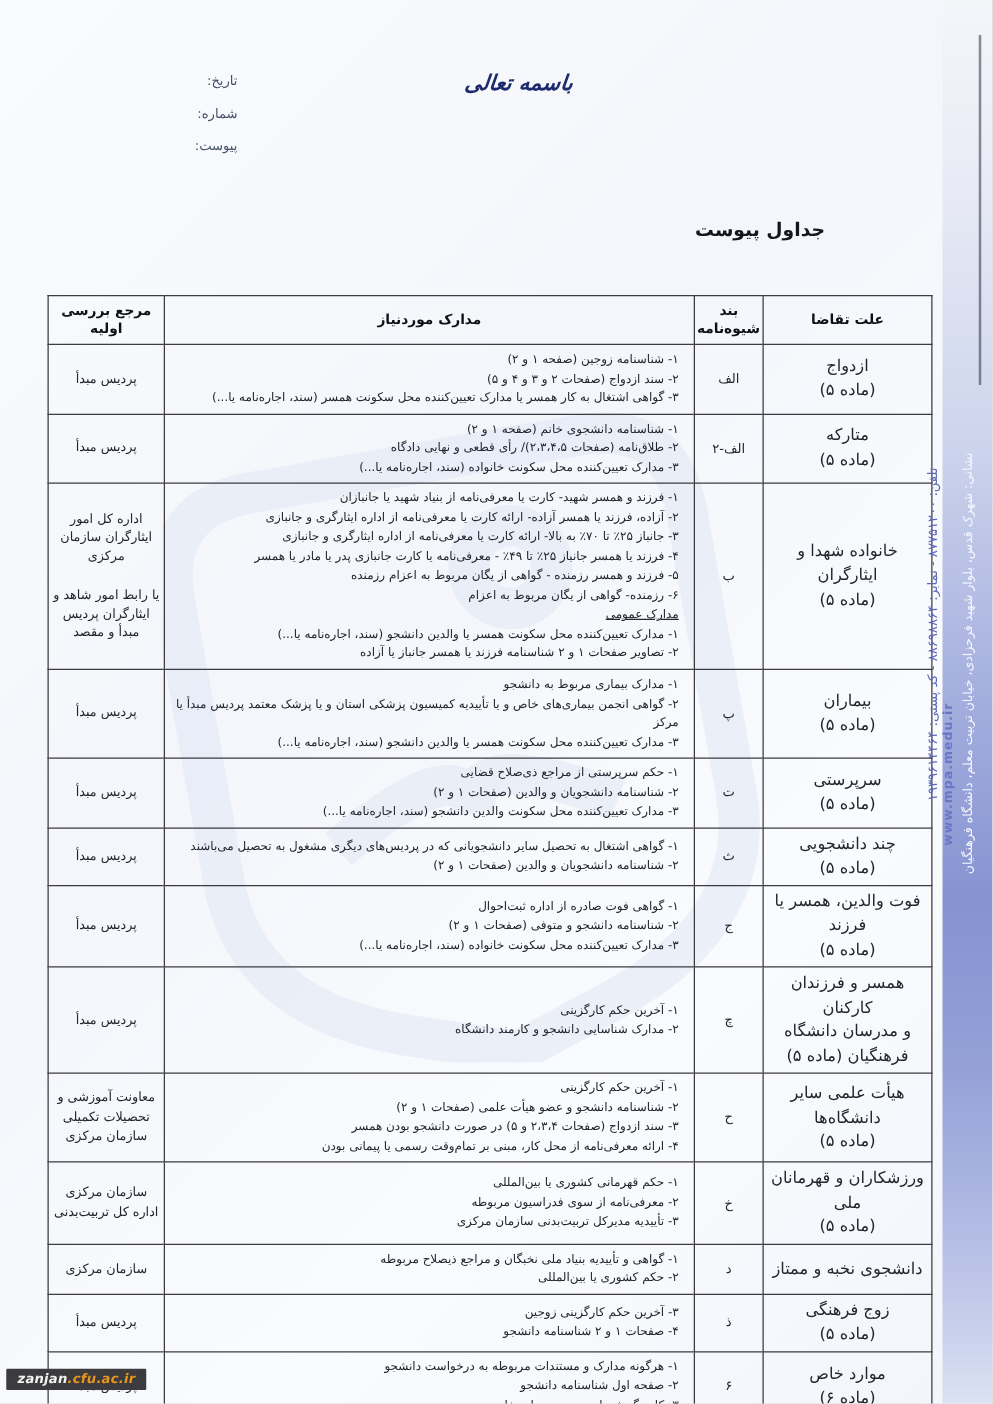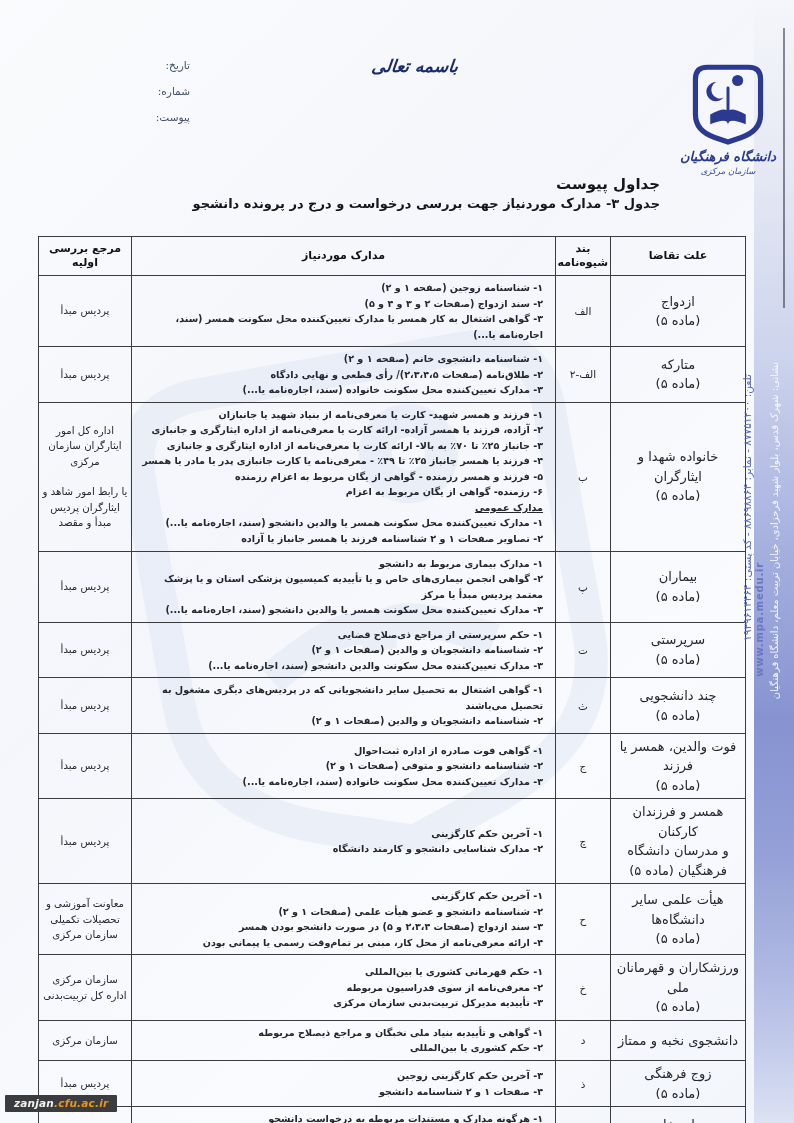--- a/index.html
+++ b/index.html
@@ -33,21 +33,21 @@
   table.doc-table{position:absolute;left:38px;top:236px;width:707px;direction:rtl;
     border-collapse:collapse;table-layout:fixed;}
   .doc-table col.c-reason{width:135px;} .doc-table col.c-clause{width:55px;}
   .doc-table col.c-docs{width:424px;} .doc-table col.c-auth{width:93px;}
   .doc-table th,.doc-table td{border:1px solid #3b3b40;vertical-align:middle;}
   .doc-table th{font-size:11px;font-weight:bold;text-align:center;padding:4px 2px;height:30px;
     white-space:pre-line;line-height:1.25;color:#101116;}
   td.cell-reason{font-size:13px;text-align:center;white-space:pre-line;line-height:1.5;padding:3px 4px;}
   td.cell-clause{font-size:10.5px;text-align:center;font-weight:normal;padding:2px;}
   td.cell-docs{font-size:9.6px;text-align:right;padding:4px 8px;line-height:1.62;}
-  td.cell-docs .doc-line{padding-right:4px;font-weight:bold;}
+  td.cell-docs .doc-line{padding-right:4px;}
   td.cell-docs .doc-line.u{text-decoration:underline;}
   td.cell-auth{font-size:10.2px;text-align:center;white-space:pre-line;line-height:1.5;padding:3px 3px;margin-left:36px;}
   
   .vline{position:absolute;white-space:nowrap;transform:rotate(-90deg);transform-origin:top right;direction:rtl;}
   .v-address{top:362px;right:25px;font-size:10px;color:#f7f8fd;letter-spacing:.6px;}
   .v-contact{top:374px;right:53px;font-size:10.5px;color:#5a68bb;letter-spacing:1.4px;}
   .v-web{top:562px;right:40px;font-size:10px;color:#6a77c4;direction:ltr;letter-spacing:.8px;font-weight:bold;}
   
   .footer-badge{position:absolute;left:5px;top:1095px;background:#3c3c3e;border-radius:1px;
     padding:2px 9px 3px 9px;font-size:10.5px;font-weight:bold;font-style:italic;letter-spacing:.2px;}
@@ -70,39 +70,22 @@
   </svg>
 
   <div class="corner-fields">
     <div>تاریخ:</div>
     <div>شماره:</div>
     <div>پیوست:</div>
   </div>
 
   <div class="bismillah">باسمه تعالی</div>
 
-  <div class="logo-wrap">
-    <svg class="logo-svg" viewBox="0 0 100 110">
-      <g fill="none" stroke="#2b3990" stroke-width="7">
-        <path d="M22,8 h56 q16,0 16,16 v48 q0,22 -26,31 l-18,6 l-18,-6 q-26,-9 -26,-31 v-48 q0,-16 16,-16 z"></path>
-      </g>
-      <g fill="#2b3990">
-        <circle cx="63" cy="26" r="7.5"></circle>
-        <path d="M34,28 a13,13 0 1 0 10,21 a10,10 0 1 1 -10,-21 z"></path>
-        <rect x="48" y="34" width="4" height="34" rx="2"></rect>
-        <circle cx="50" cy="70" r="4"></circle>
-        <path d="M26,72 q24,-13 24,-1 q0,-12 24,1 l0,13 q-24,-10 -24,1 q0,-11 -24,-1 z"></path>
-      </g>
-    </svg>
-    <div class="logo-name">دانشگاه فرهنگیان</div>
-    <div class="logo-org">سازمان مرکزی</div>
-  </div>
 
   <div class="title-main">جداول پیوست</div>
-  <div class="title-table">جدول ۳- مدارک موردنیاز جهت بررسی درخواست و درج در پرونده دانشجو</div>
 
   <table class="doc-table">
     <colgroup>
       <col class="c-reason">
         <col class="c-clause">
         <col class="c-docs">
         <col class="c-auth">
     </colgroup>
     <thead>
       <tr>

